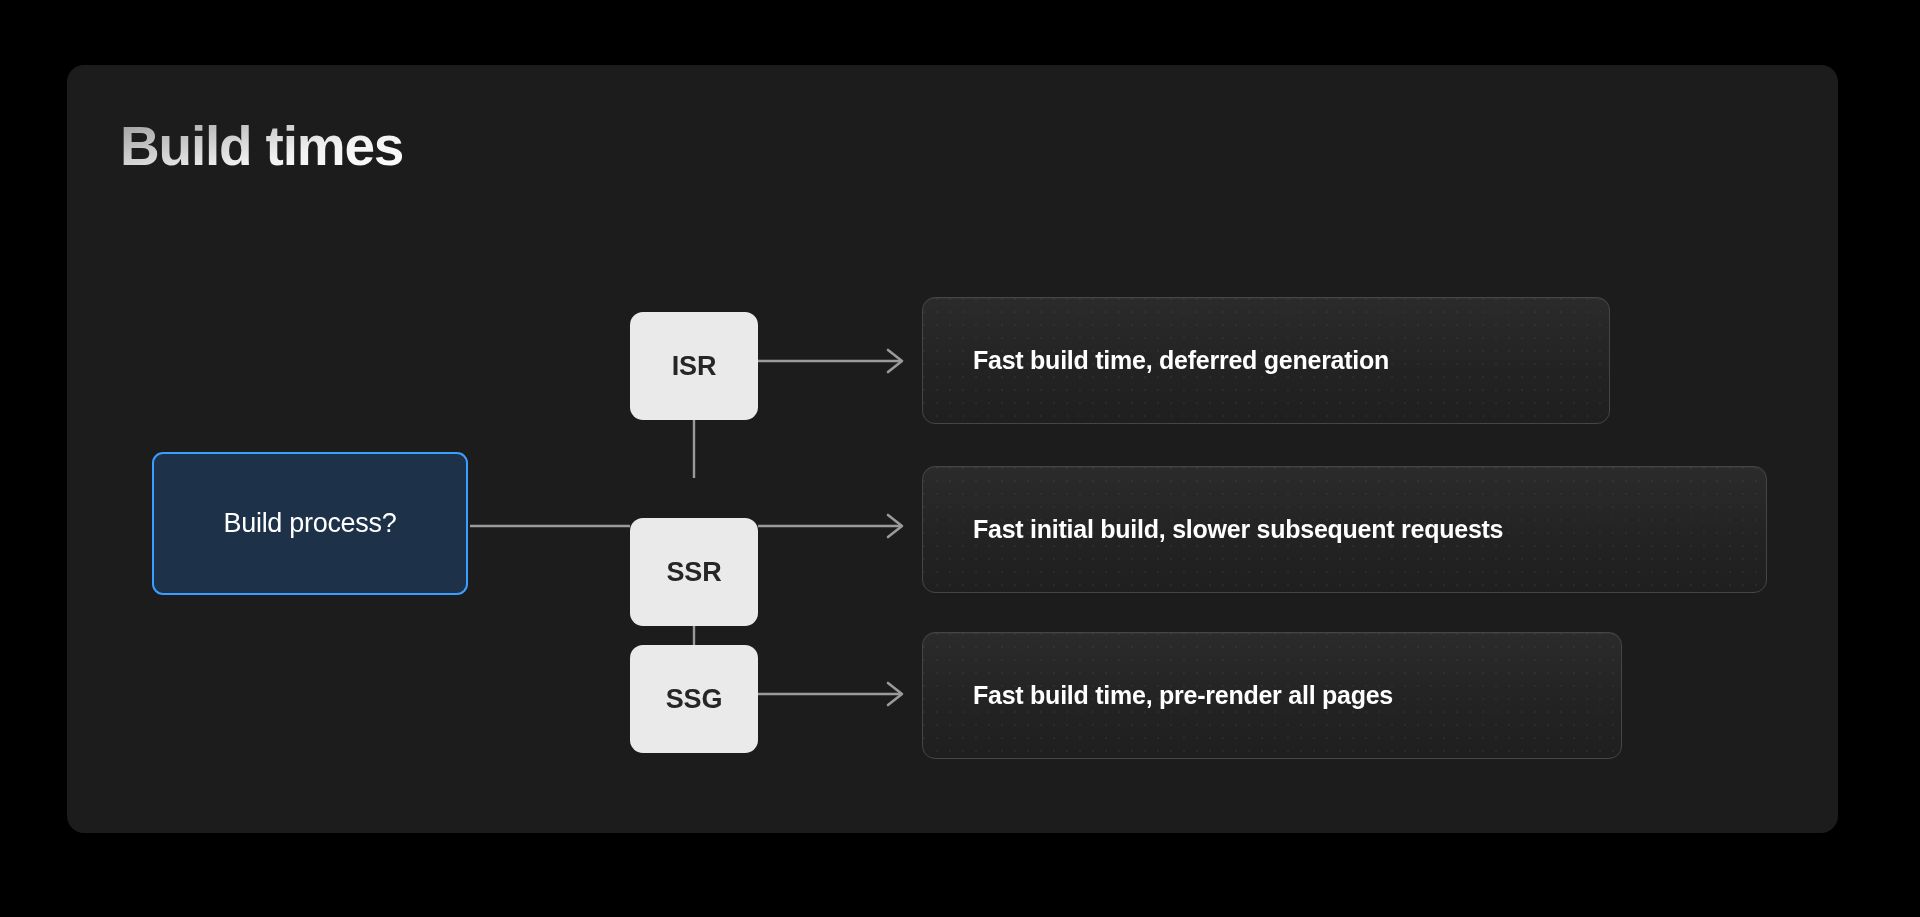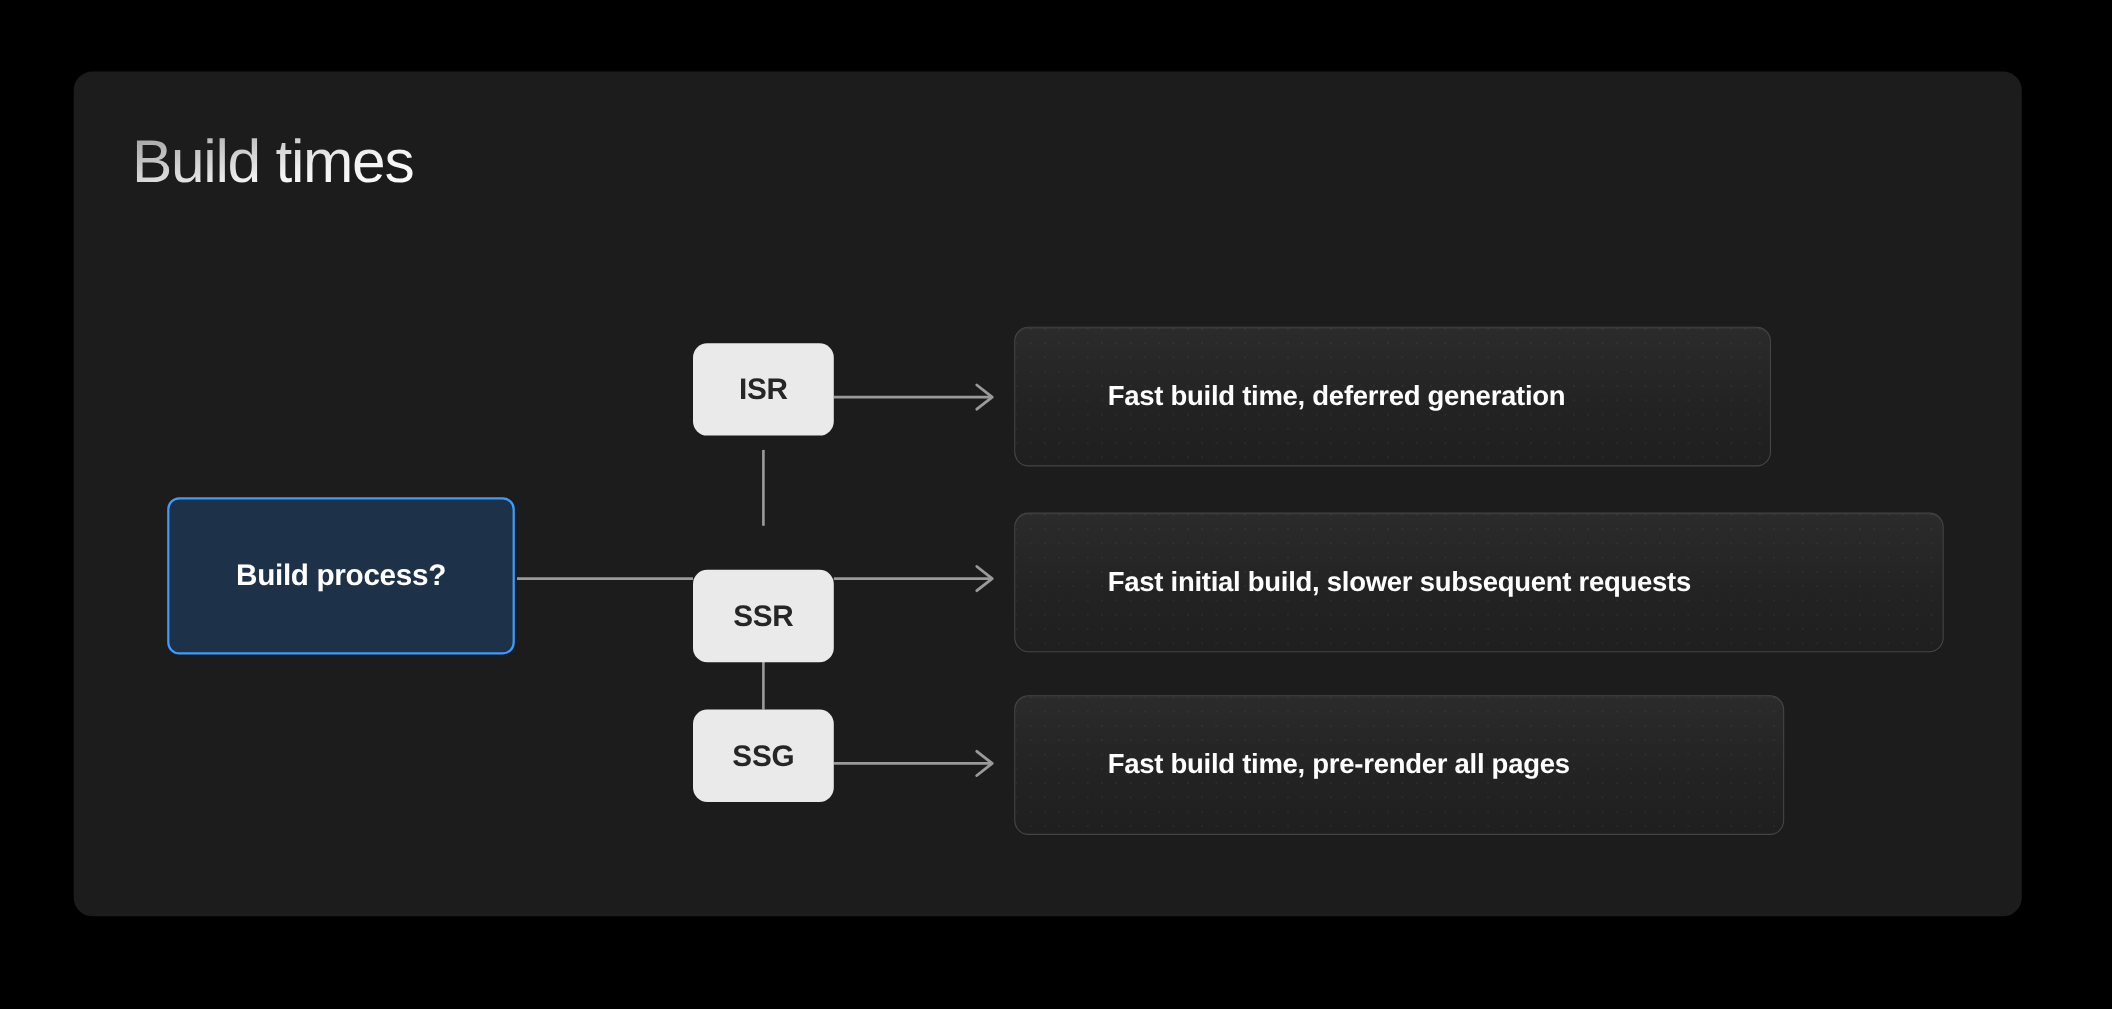--- a/index.html
+++ b/index.html
@@ -18,21 +18,21 @@
     width: 1771px; height: 768px;
     background: #1c1c1c;
     border-radius: 17px;
   }
 
   
   .title {
     position: absolute;
     left: 120px; top: 118px;
     font-size: 55px;
-    font-weight: normal;
+    font-weight: bold;
     letter-spacing: -1.2px;
     line-height: 1.05;
     background: linear-gradient(168deg, #9b9b9b 0%, #c9c9c9 32%, #f2f2f2 62%, #ffffff 100%);
     -webkit-background-clip: text;
     background-clip: text;
     color: transparent;
     -webkit-text-fill-color: transparent;
     white-space: nowrap;
   }
 
@@ -46,30 +46,30 @@
     left: 152px; top: 452px;
     width: 316px; height: 143px;
     background: #1d3148;
     border: 2.5px solid #3b9dff;
     border-radius: 11px;
     display: flex; align-items: center; justify-content: center;
   }
   .decision-label {
     color: #ffffff;
     font-size: 27px;
-    font-weight: bold;
+    font-weight: normal;
     letter-spacing: -0.3px;
     white-space: nowrap;
     text-align: center;
   }
 
   
   .node {
     position: absolute;
-    width: 128px; height: 84px;
+    width: 128px; height: 108px;
     background: #eaeaea;
     border-radius: 13px;
     display: flex; align-items: center; justify-content: center;
   }
   .node-label {
     color: #262626;
     font-size: 27px;
     font-weight: bold;
     letter-spacing: -0.2px;
   }
@@ -80,21 +80,21 @@
   
   .card {
     position: absolute;
     height: 127px;
     background:
       radial-gradient(circle at 1px 1px, rgba(255,255,255,0.045) 1px, transparent 1.2px) 0 0/13px 13px,
       linear-gradient(180deg, #2b2b2b 0%, #232323 55%, #1f1f1f 100%);
     border: 1px solid #454545;
     border-radius: 13px;
     display: flex; align-items: center;
-    padding-left: 84px;
+    padding-left: 50px;
     box-shadow: inset 0 1px 0 rgba(255,255,255,0.04);
   }
   .card-text {
     color: #ffffff;
     font-size: 25px;
     font-weight: bold;
     letter-spacing: -0.25px;
     white-space: nowrap;
   }
   .card-1 { left: 922px; top: 297px;  width: 688px; }

